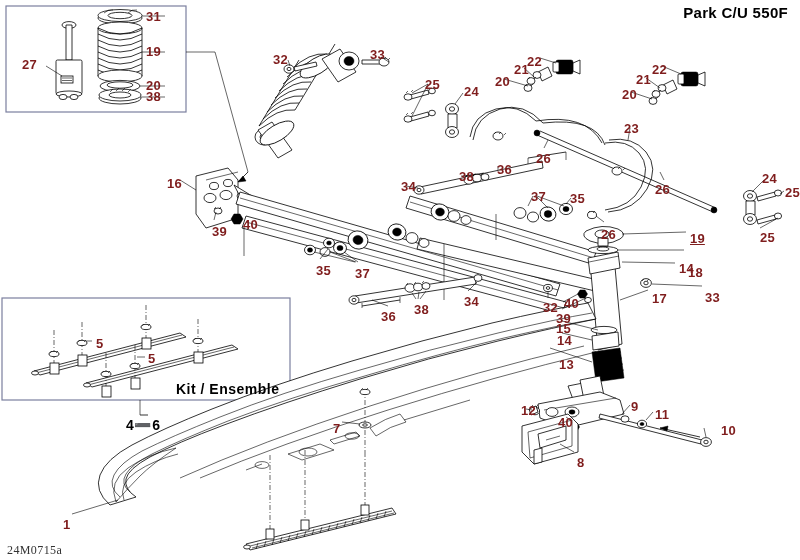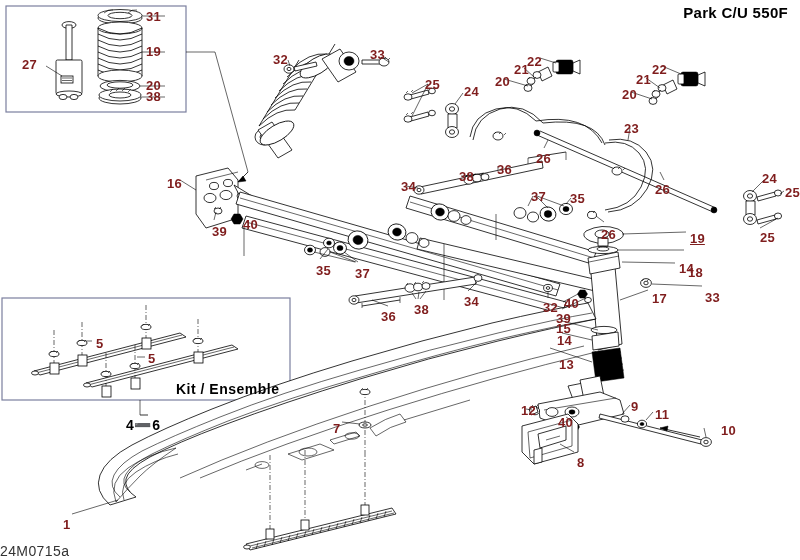--- a/index.html
+++ b/index.html
@@ -3,22 +3,22 @@
 <meta charset="utf-8">
 <style>
   html,body{margin:0;padding:0;background:#fff;}
   body{width:800px;height:560px;position:relative;overflow:hidden;
        font-family:"Liberation Sans",sans-serif;color:#000;}
   #sheet{position:absolute;inset:0;width:800px;height:560px;}
   .lbl{position:absolute;font-weight:bold;font-size:13px;line-height:1;
        letter-spacing:.2px;white-space:nowrap;color:#7f1d1d;}
   .title{position:absolute;right:12px;top:4px;font-size:15px;font-weight:bold;
          letter-spacing:.3px;}
-  .code{position:absolute;left:0;top:543px;font-size:14px;color:#333;
-        font-family:Liberation Sans, sans-serif;letter-spacing:.4px;}
+  .code{position:absolute;left:7px;top:543px;font-size:12px;color:#333;
+        font-family:Liberation Serif, serif;letter-spacing:.4px;}
   .kitlabel{position:absolute;font-weight:bold;font-size:14px;letter-spacing:.5px;}
   svg{display:block;}
   .ln{stroke:#000;fill:none;stroke-width:.8;}
   .thin{stroke:#000;fill:none;stroke-width:.6;}
   .fillw{fill:#fff;stroke:#000;stroke-width:.8;}
   .fillk{fill:#000;stroke:#000;stroke-width:.5;}
   .dash{stroke:#000;fill:none;stroke-width:.6;stroke-dasharray:5 2 1 2;}
   .box{fill:none;stroke:#7b7f9e;stroke-width:1.2;}
 </style>
 </head>

